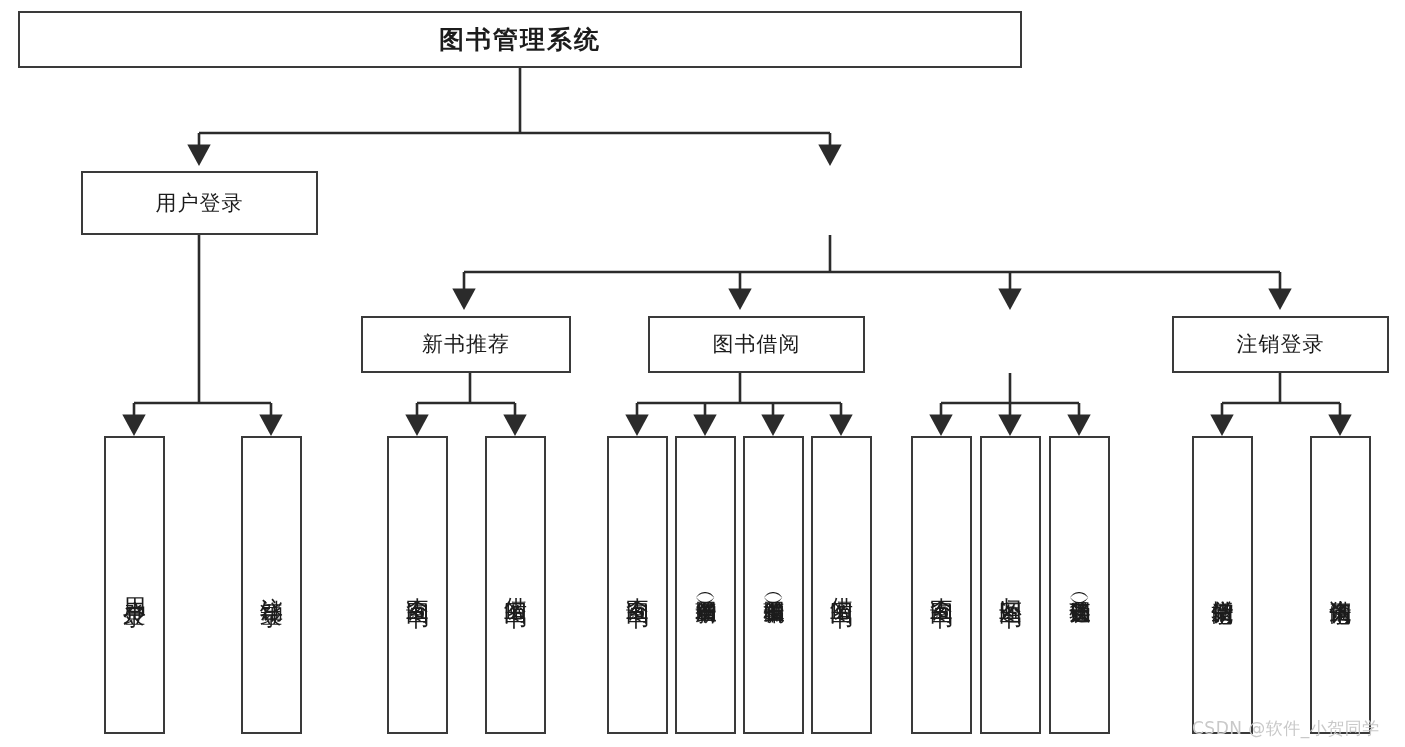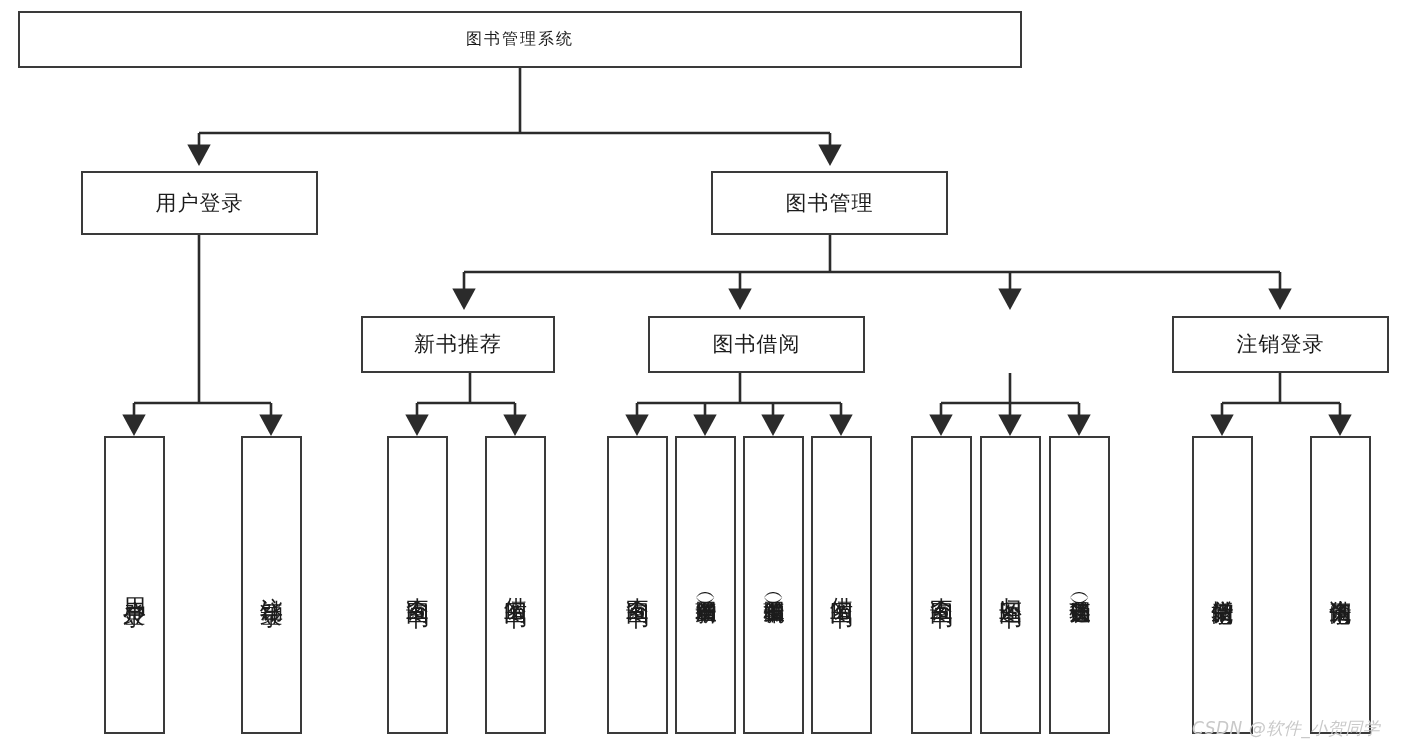--- a/index.html
+++ b/index.html
@@ -34,21 +34,21 @@
     color:#1c1c1c;
     line-height:1.18;
     text-align:center;
     white-space:pre;
   }
   
   .node.horiz .label{
     font-size:21px;
     letter-spacing:1px;
   }
-  .node.root .label{ font-size:16px; letter-spacing:2px; }
+  .node.root .label{ font-size:25px; letter-spacing:2px;font-weight:bold; }
   
   .node.vert{
     align-items:center;
     justify-content:center;
     padding:4px 0;
   }
   .node.vert .label{
     writing-mode:vertical-rl;
     text-orientation:upright;
     font-size:23px;
@@ -123,25 +123,22 @@
     </g>
   </svg>
 
   <div class="node horiz root" style="left:18px; top:11px; width:1004px; height:57px;">
     <span class="label">图书管理系统</span>
   </div>
 
   <div class="node horiz" style="left:81px; top:171px; width:237px; height:64px;">
     <span class="label">用户登录</span>
   </div>
-  <div class="node horiz" style="left:711px; top:171px; width:237px; height:64px;">
-    <span class="label">图书管理</span>
-  </div>
 
-  <div class="node horiz" style="left:361px; top:316px; width:194px; height:57px;">
+  <div class="node horiz" style="left:361px; top:316px; width:210px; height:57px;">
     <span class="label">新书推荐</span>
   </div>
   <div class="node horiz" style="left:632px; top:316px; width:217px; height:57px;margin-left:16px;">
     <span class="label">图书借阅</span>
   </div>
   <div class="node horiz" style="left:1172px; top:316px; width:217px; height:57px;">
     <span class="label">注销登录</span>
   </div>
 
   <div class="node vert" style="left:104px; top:436px; width:61px; height:298px;">
@@ -181,15 +178,15 @@
     <span class="label">确认归还（管理员）</span>
   </div>
 
   <div class="node vert long" style="left:1192px; top:436px; width:61px; height:298px;">
     <span class="label">新增借阅记录</span>
   </div>
   <div class="node vert long" style="left:1310px; top:436px; width:61px; height:298px;">
     <span class="label">查询借阅记录</span>
   </div>
 
-  <div id="watermark" style="left:1192px; top:717px;font-style:italic;">CSDN @软件_小贺同学</div>
+  <div id="watermark" style="left:1192px; top:717px;">CSDN @软件_小贺同学</div>
 
 </div>
 
 </body></html>

